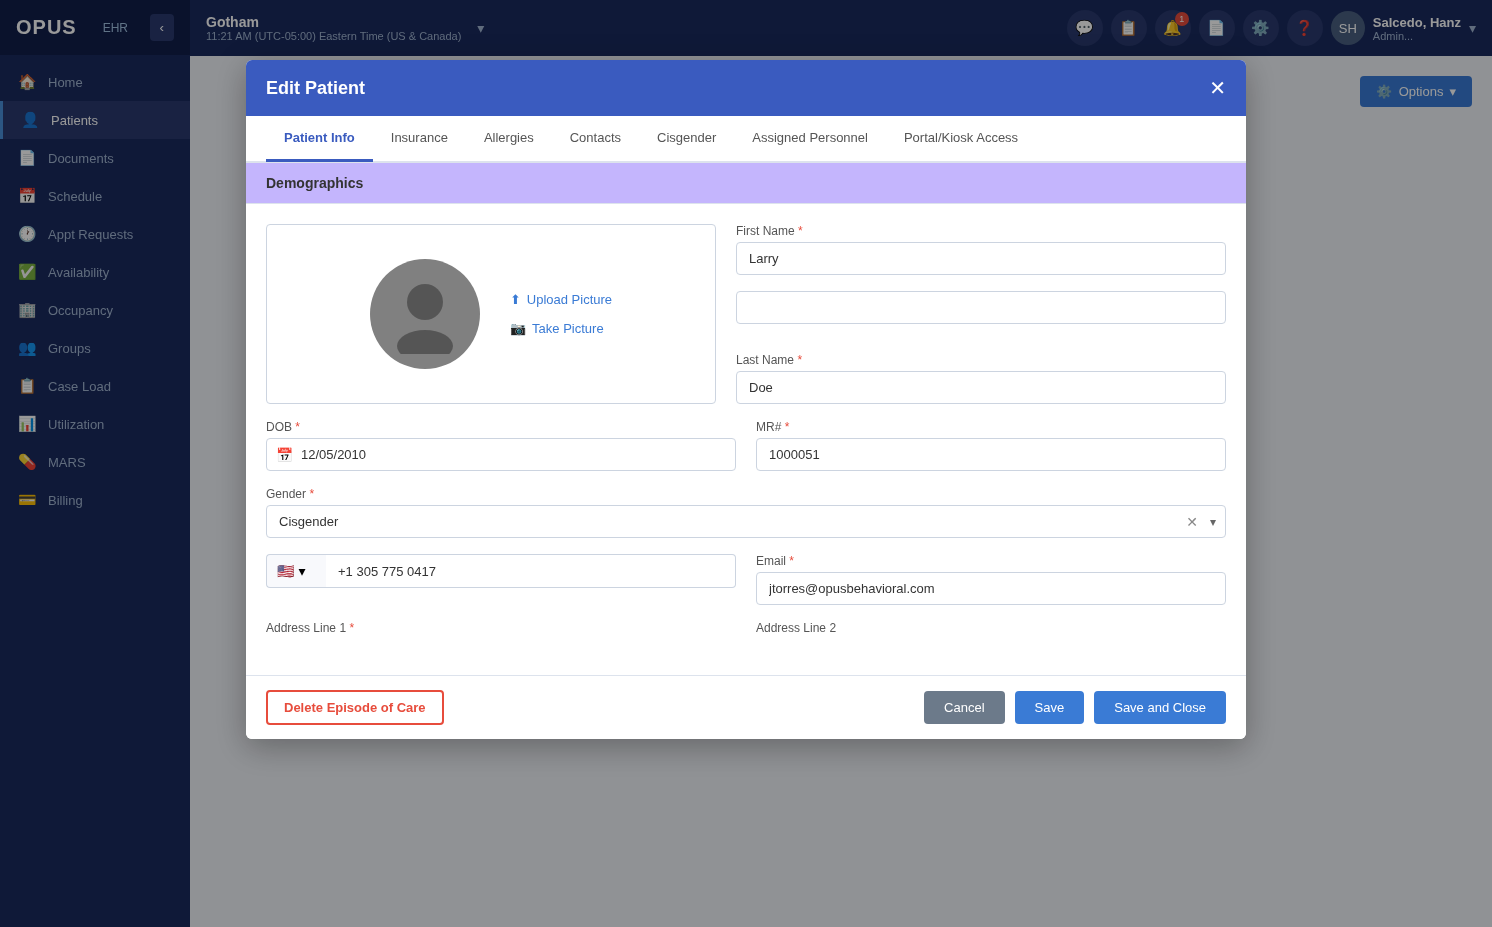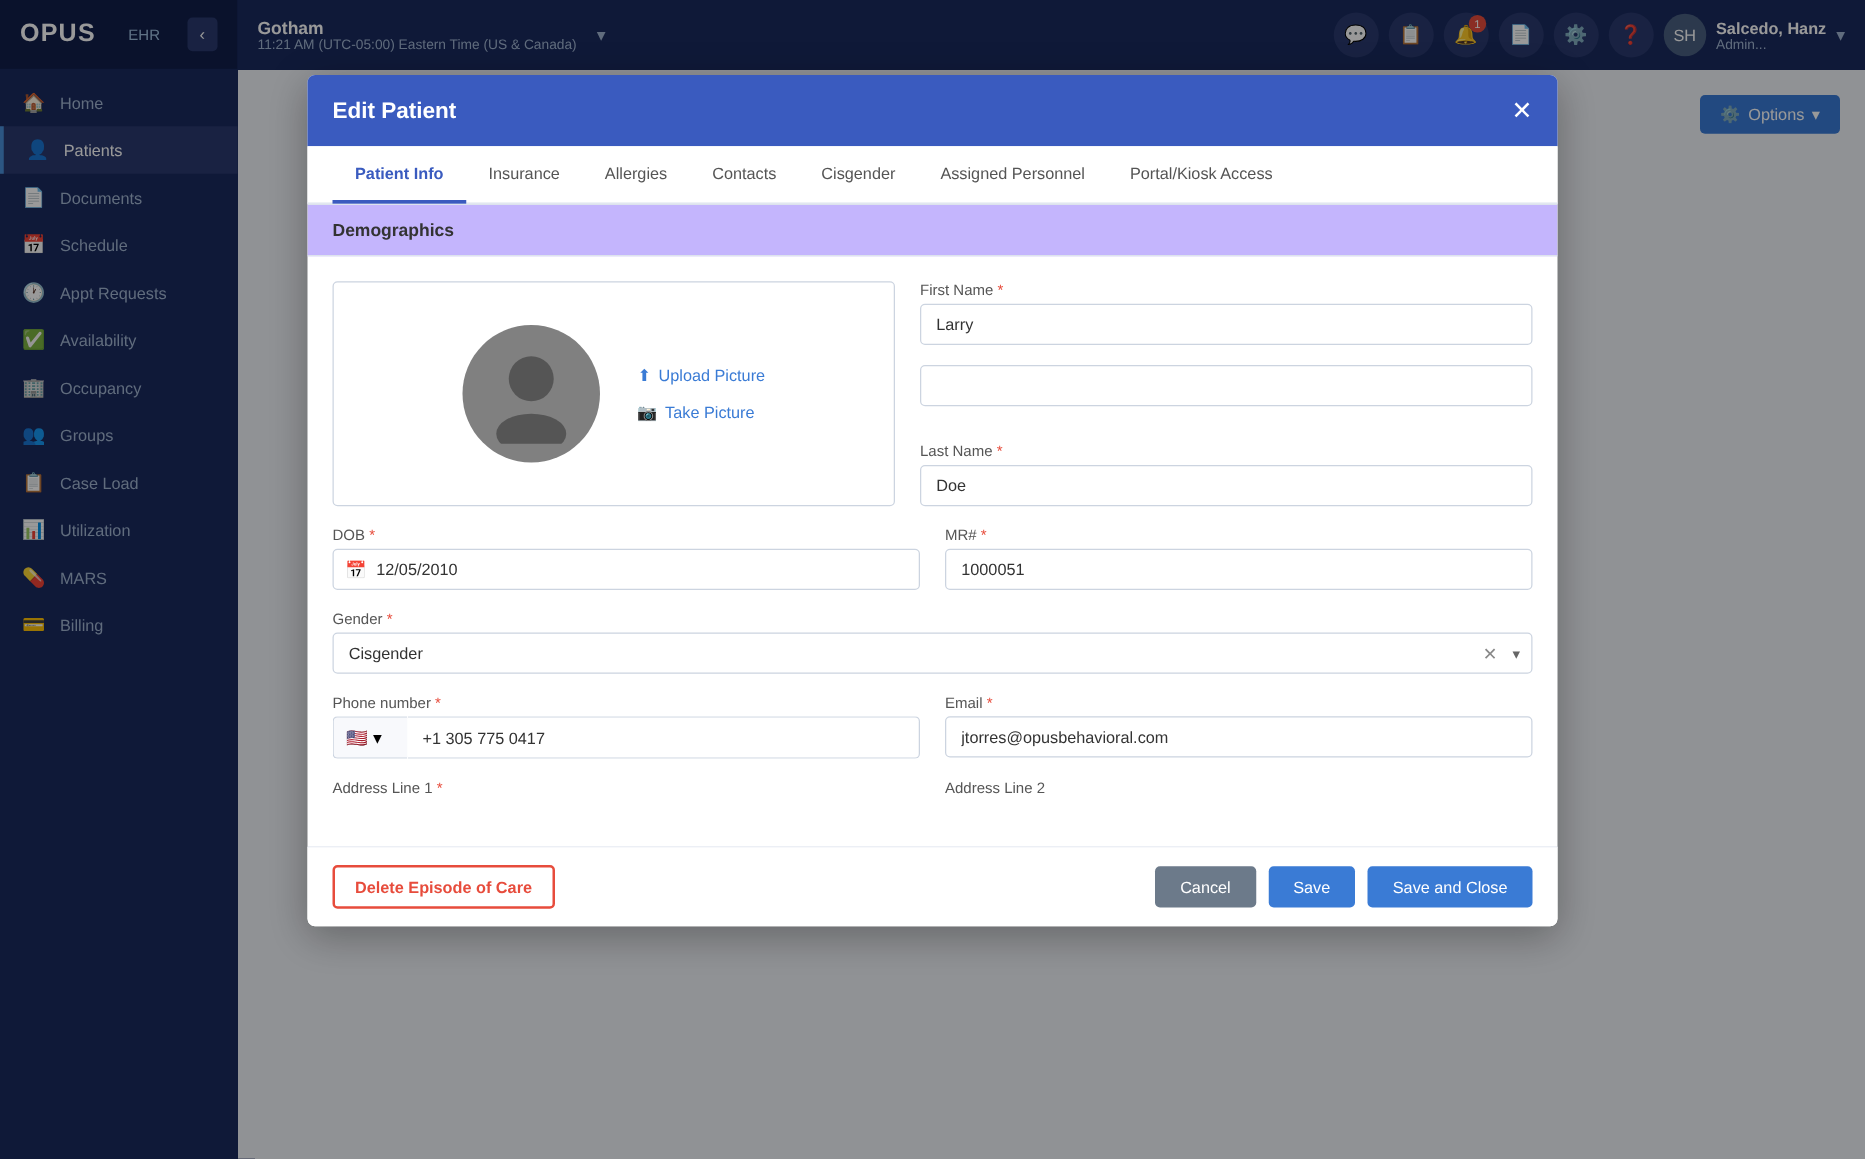--- a/index.html
+++ b/index.html
@@ -388,24 +388,20 @@
               <option>Non-binary</option>
             </select>
             <button class="clear-btn">✕</button>
             <span class="chevron">▾</span>
           </div>
         </div>
       </div>
 
       <div class="form-row">
         <div class="form-col">
-          <label class="form-label">
-            <span>Phone number</span>
-            <span class="required">*</span>
-          </label>
           <div class="phone-input-wrapper">
             <div class="phone-flag-select">
               <span>🇺🇸</span>
               <span>▾</span>
             </div>
             <input class="phone-number-input" type="text" value="+1 305 775 0417" style="">
           </div>
         </div>
         <div class="form-col">
           <label class="form-label">

